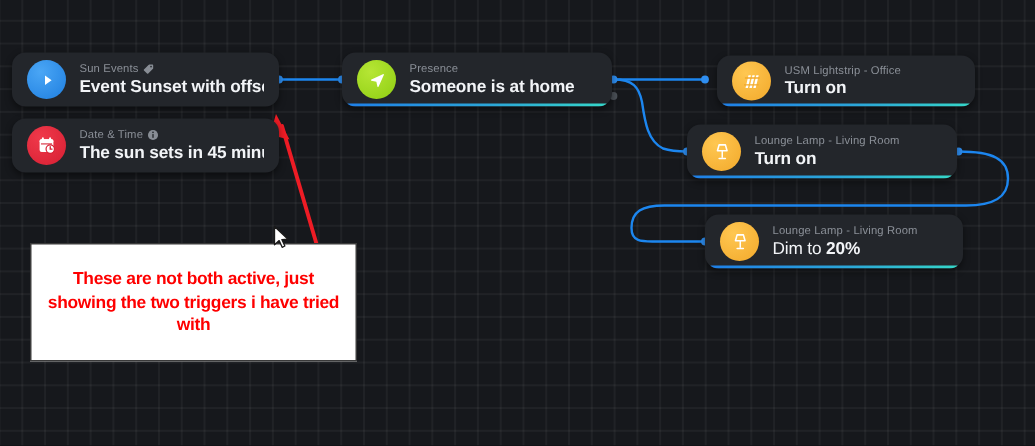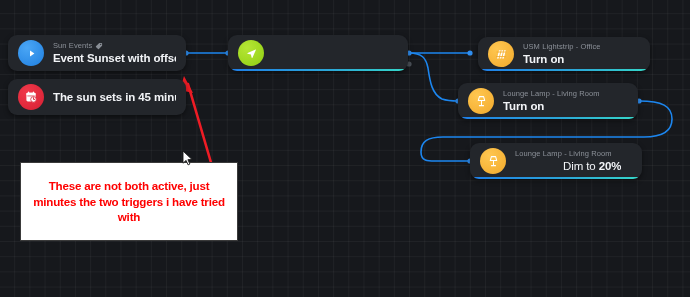--- a/index.html
+++ b/index.html
@@ -80,21 +80,21 @@
     letter-spacing: 0.1px;
   }
   .node-title {
     font-size: 11.5px;
     line-height: 14px;
     color: #f2f4f7;
     font-weight: 700;
     white-space: nowrap;
     letter-spacing: -0.1px;
   }
-  .node-title .thin { font-weight: 400; margin-left: 48px; }
+  .node-title .thin { font-weight: 400; }
 
   .accent {
     position: absolute;
     left: 3px;
     right: 3px;
     bottom: 0;
     height: 2px;
     background: linear-gradient(to right, #1e7fe8 0%, #2ba6d8 55%, #35d7c9 100%);
     border-radius: 2px;
   }
@@ -217,31 +217,47 @@
           <rect x="2.4" y="2.8" width="9.2" height="8.6" rx="1.4" fill="#ffffff"></rect>
           <rect x="2.4" y="2.8" width="9.2" height="2.3" rx="1.1" fill="#ffffff"></rect>
           <rect x="4.0" y="1.5" width="1.2" height="2.2" rx="0.6" fill="#ffffff"></rect>
           <rect x="8.8" y="1.5" width="1.2" height="2.2" rx="0.6" fill="#ffffff"></rect>
           <rect x="3.3" y="5.6" width="7.4" height="0.7" fill="#d61f33"></rect>
           <circle cx="9.5" cy="9.4" r="2.8" fill="#ffffff" stroke="#d61f33" stroke-width="0.8"></circle>
           <path d="M9.5,7.7 L9.5,9.4 L10.7,9.4" stroke="#d61f33" stroke-width="0.9" fill="none" stroke-linecap="round"></path>
         </svg>
       </div>
       <div class="node-text">
+        <div class="node-sub">
+          <span>Date &amp; Time</span>
+          <span class="badge">
+            <svg width="8" height="8" viewBox="0 0 10 10">
+                <circle cx="5" cy="5" r="4.2" fill="#9aa0a8"></circle>
+                <rect x="4.4" y="4.1" width="1.2" height="3.3" rx="0.55" fill="#2b2e33"></rect>
+                <circle cx="5" cy="2.8" r="0.75" fill="#2b2e33"></circle>
+              </svg>
+          </span>
+        </div>
         <div class="node-title">The sun sets in 45 minutes</div>
       </div>
     </div>
   </div>
 
   <div class="node" id="node-presence">
     <div class="node-inner">
       <div class="node-icon ic-green">
         <svg width="15" height="15" viewBox="0 0 15 15">
             <path d="M11.6,3.4 L3.6,7.0 A0.45,0.45 0 0 0 3.7,7.85 L6.9,8.55 L7.6,11.6 A0.45,0.45 0 0 0 8.45,11.7 L11.95,3.85 A0.42,0.42 0 0 0 11.6,3.4 Z" fill="#ffffff"></path>
           </svg>
+      </div>
+      <div class="node-text">
+        <div class="node-sub">
+          <span>Presence</span>
+        </div>
+        <div class="node-title">Someone is at home</div>
       </div>
     </div>
     <div class="accent"></div>
   </div>
 
   <div class="node" id="node-lightstrip">
     <div class="node-inner">
       <div class="node-icon ic-amber">
         <svg width="15" height="15" viewBox="0 0 15 15">
           <path d="M5.0,3.2 L6.6,3.2 L4.6,11.6 L3.0,11.6 Z" fill="#ffffff"></path>
@@ -295,20 +311,20 @@
         </div>
         <div class="node-title">
           <span class="thin">Dim to </span><span>20%</span>
         </div>
       </div>
     </div>
     <div class="accent"></div>
   </div>
 
   <div id="annotation">
-    <p>These are not both active, just minutes the two triggers i have tried with</p>
+    <p>These are not both active, just showing the two triggers i have tried with</p>
   </div>
 
   <svg id="cursor" viewBox="0 0 12 17">
     <path d="M1,1 L1,13.2 L4.1,10.4 L6.1,14.9 L7.9,14.0 L5.9,9.7 L10.0,9.5 Z" fill="#ffffff" stroke="#1a1a1a" stroke-width="0.9" stroke-linejoin="round"></path>
   </svg>
 
 </div>
 
 </body></html>

